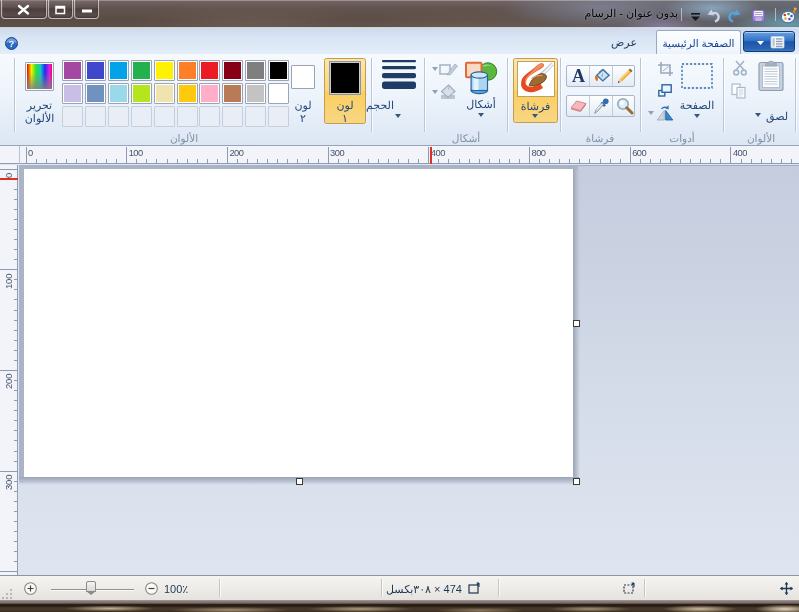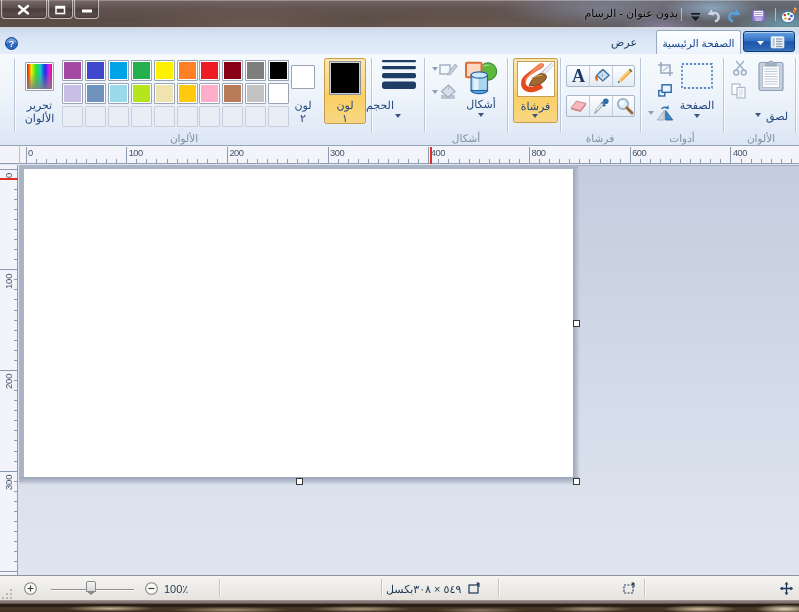--- a/index.html
+++ b/index.html
@@ -544,21 +544,21 @@
   <div class="abs" style="left:51px;top:12.5px;width:83px;height:1px;background:#909090;box-shadow:0 1px 0 #fbfaf8"></div>
   <div class="abs" style="left:86px;top:5px;width:10px;height:11px;background:linear-gradient(to bottom,#f4f4f4,#d8d8d8);border:1px solid #8a8a8a;border-radius:2px 2px 0 0"></div>
   <div class="abs" style="left:86px;top:15px;width:0;height:0;border-left:5px solid transparent;border-right:5px solid transparent;border-top:4px solid #8a8a8a"></div>
   <svg width="14" height="14" style="left:145px;top:6px">
     <circle cx="6.5" cy="6.5" r="5.8" fill="#fbfbfa" stroke="#858585" stroke-width="1.1"></circle>
     <path d="M3.5 6.5 L9.5 6.5" stroke="#404040" stroke-width="1.2"></path>
   </svg>
   <div class="stext" style="left:164px;top:6.5px;direction:ltr;unicode-bidi:bidi-override">100٪</div>
   <div class="ssep" style="left:219px"></div>
   <div class="ssep" style="left:381px"></div>
-  <div class="stext" style="left:386px;top:6.5px">٥٤٩ × ٣٠٨بكسل</div>
+  <div class="stext" style="left:386px;top:6.5px">474 × ٣٠٨بكسل</div>
   <svg width="14" height="13" style="left:468px;top:6px">
     <rect x="1" y="3" width="9" height="8" fill="none" stroke="#1c3755" stroke-width="1.2"></rect>
     <path d="M11 5 L11 1 M11 1 L8.5 1 M11 1 L9 3" stroke="#1c3755" stroke-width="1.1" fill="none"></path>
   </svg>
   <div class="ssep" style="left:498px"></div>
   <svg width="15" height="13" style="left:623px;top:6px">
     <rect x="1" y="3" width="9" height="8" fill="none" stroke="#1c3755" stroke-width="1.2" stroke-dasharray="2 1.4"></rect>
     <path d="M11 5 L11 1 M11 1 L8.5 1 M11 1 L9 3" stroke="#1c3755" stroke-width="1.1" fill="none"></path>
   </svg>
   <div class="ssep" style="left:644px"></div>

